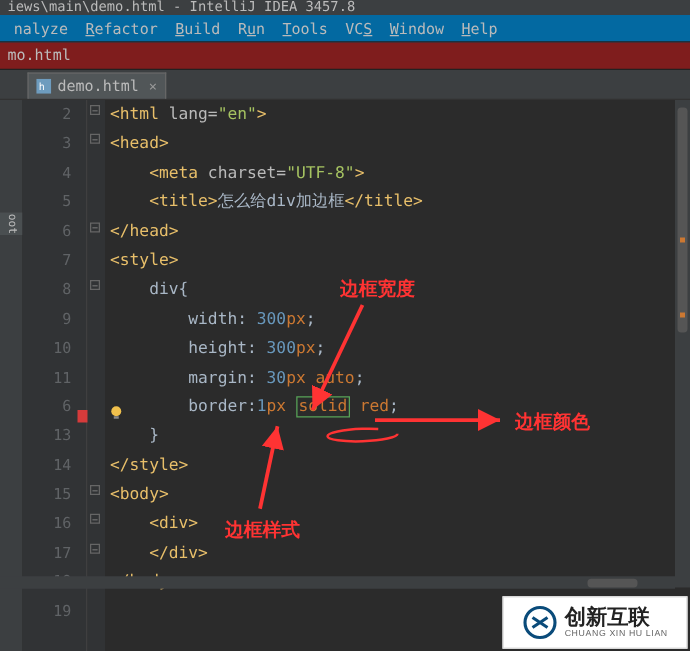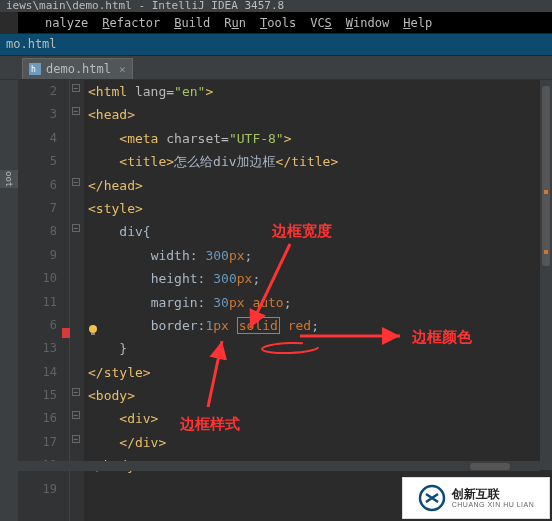--- a/index.html
+++ b/index.html
@@ -17,37 +17,36 @@
     background: #3c3f41;
     color: #bbb;
     font-size: 11px;
     padding: 0 6px;
     height: 12px;
     line-height: 12px;
     overflow: hidden;
     white-space: nowrap;
   }
   .menu-bar {
-    background: #000000;
+    background: #0369a1;
     height: 22px;
     display: flex;
     align-items: center;
-    padding: 0 20px;
+    padding: 0 4px;
     border-bottom: 1px solid #222;
-    margin-left: 18px;
   }
   .menu-item {
     color: #bbb;
     font-size: 12px;
     padding: 0 7px;
     cursor: pointer;
   }
   .menu-item u { text-decoration: underline; }
   .breadcrumb {
-    background: #0c4a6e;
+    background: #7f1d1d;
     height: 22px;
     font-size: 12px;
     color: #bbb;
     padding: 3px 6px;
     border-bottom: 1px solid #222;
   }
   .tab-bar {
     background: #3c3f41;
     height: 24px;
     display: flex;
@@ -351,16 +350,16 @@
 <div class="scrollbar-h">
   <div class="scroll-thumb-h"></div>
 </div>
 
 <div class="watermark">
   <svg class="wm-logo" viewBox="0 0 28 28">
     <circle cx="14" cy="14" r="12" fill="none" stroke="#0a4b7a" stroke-width="2.5"></circle>
     <path d="M8 10 L20 18 M8 18 L20 10" stroke="#0a4b7a" stroke-width="2.5"></path>
   </svg>
   <div>
-    <div class="wm-text" style="font-size:12px;font-weight:bold;">创新互联</div>
+    <div class="wm-text" style="font-size:17px;font-weight:bold;">创新互联</div>
     <div class="wm-text" style="font-size:7px;letter-spacing:0.5px;color:#666;">CHUANG XIN HU LIAN</div>
   </div>
 </div>
 
 </body></html>

